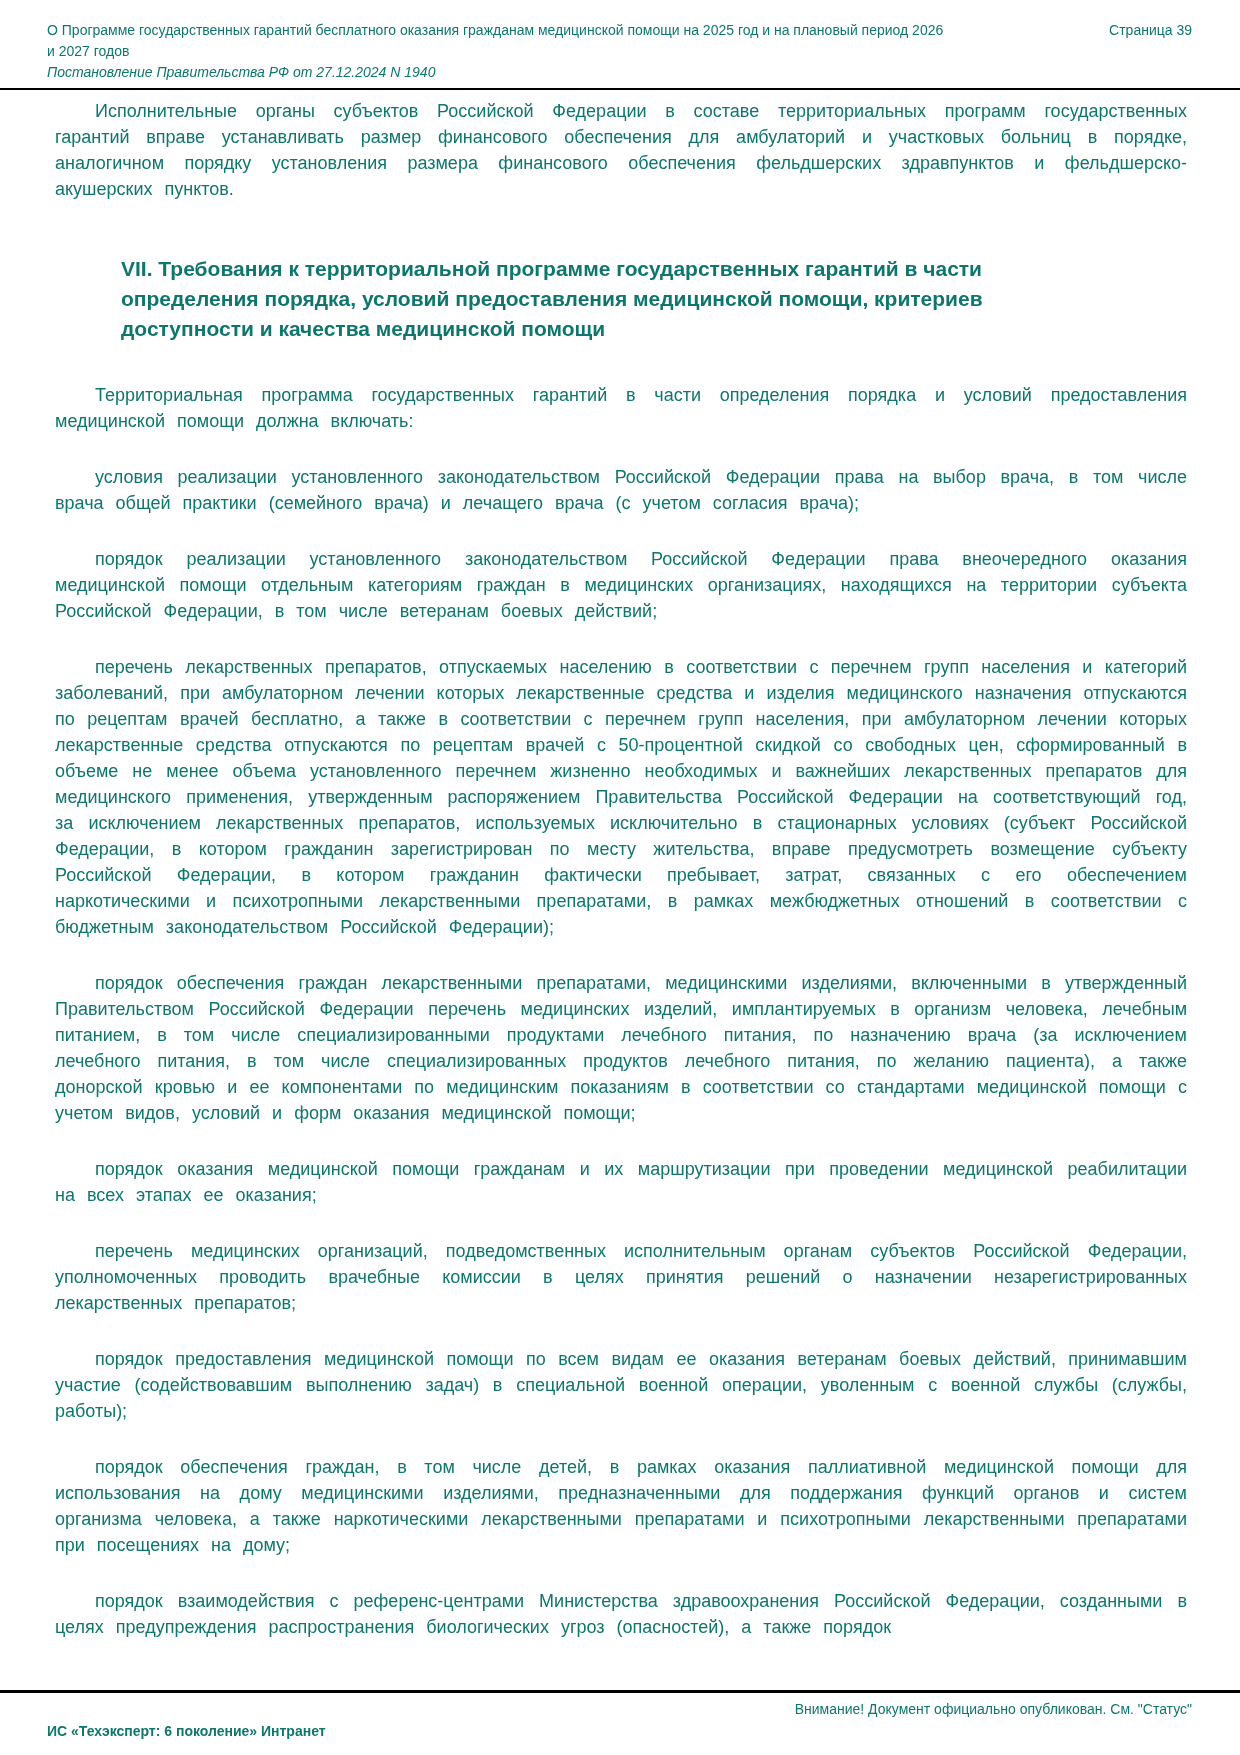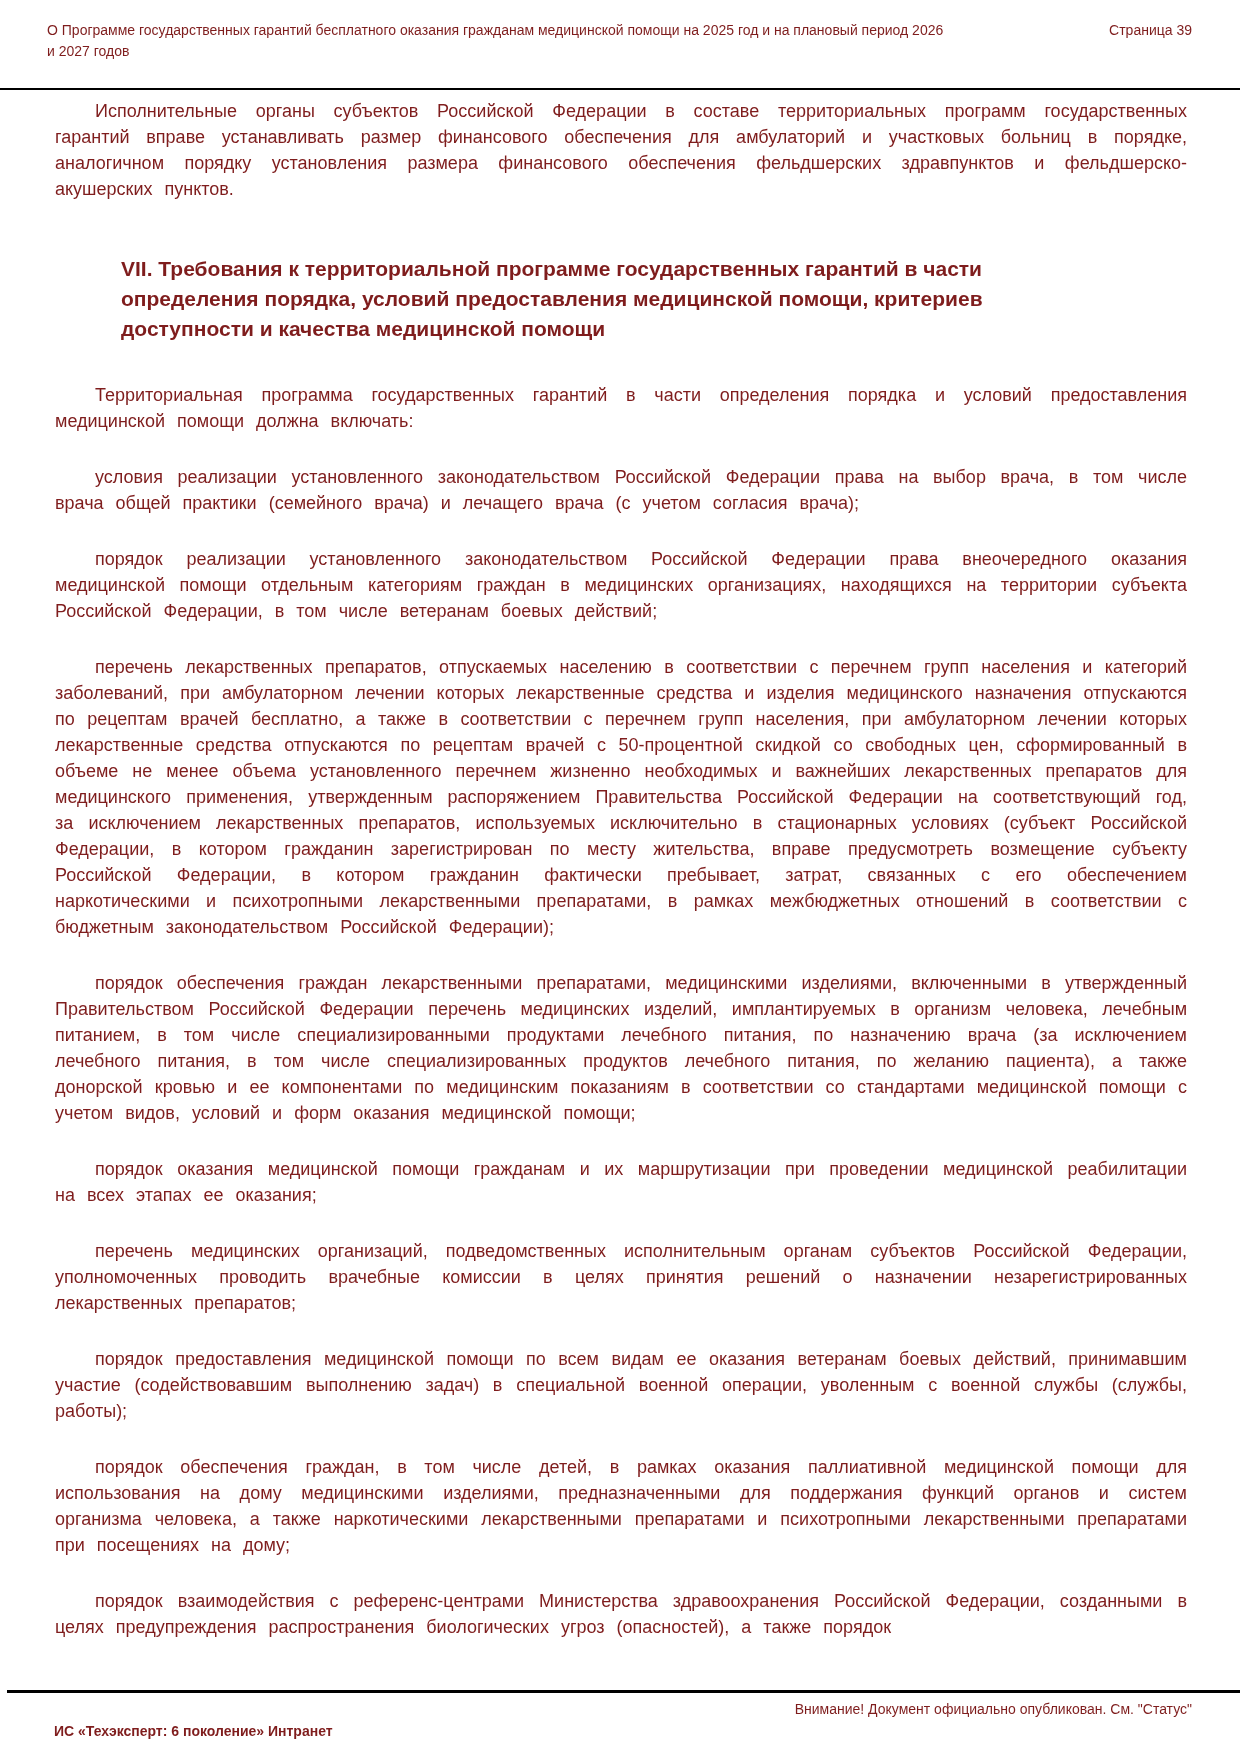--- a/index.html
+++ b/index.html
@@ -5,21 +5,21 @@
   html, body {
     margin: 0;
     padding: 0;
     background: #ffffff;
   }
   .page {
     position: relative;
     width: 1240px;
     height: 1755px;
     background: #ffffff;
-    color: #7f1d1d;
+    color: #0f766e;
     font-family: "Liberation Sans", "DejaVu Sans", sans-serif;
     overflow: hidden;
   }
   
   .doc-header {
     position: absolute;
     top: 0; left: 0; right: 0;
     height: 88px;
     box-sizing: border-box;
     padding: 20px 48px 0 47px;
@@ -58,21 +58,21 @@
     font-weight: bold;
     text-align: left;
     text-indent: 0;
     max-width: 1000px;
     margin: 52px auto 38px auto;
     word-spacing: normal;
   }
   
   .doc-footer {
     position: absolute;
-    left: 7px; right: 0; bottom: 0;
+    left: 0; right: 0; bottom: 0;
     height: 65px;
     box-sizing: border-box;
     background: #ffffff;
     border-top: 3px solid #000000;
     font-size: 14px;
     line-height: 18px;
     z-index: 2;
   }
   .footer-notice { text-align: right; padding: 7px 48px 0 0; }
   .footer-source { text-align: left; padding: 4px 0 0 47px; font-weight: bold; }
@@ -83,20 +83,21 @@
 <div class="page">
 
   <header class="doc-header">
     <div class="header-row">
       <div class="doc-title">
         <span>О Программе государственных гарантий бесплатного оказания гражданам медицинской помощи на 2025 год и на плановый период 2026</span><br>
         <span>и 2027 годов</span>
       </div>
       <div class="page-number">Страница 39</div>
     </div>
+    <div class="doc-subtitle">Постановление Правительства РФ от 27.12.2024 N 1940</div>
   </header>
 
   <div class="header-rule"></div>
 
   <main class="doc-body">
     <p class="para">Исполнительные органы субъектов Российской Федерации в составе территориальных программ государственных гарантий вправе устанавливать размер финансового обеспечения для амбулаторий и участковых больниц в порядке, аналогичном порядку установления размера финансового обеспечения фельдшерских здравпунктов и фельдшерско-акушерских пунктов.</p>
 
     <h2 class="section-heading">VII. Требования к территориальной программе государственных гарантий в части определения порядка, условий предоставления медицинской помощи, критериев доступности и качества медицинской помощи</h2>
 
     <p class="para">Территориальная программа государственных гарантий в части определения порядка и условий предоставления медицинской помощи должна включать:</p>

